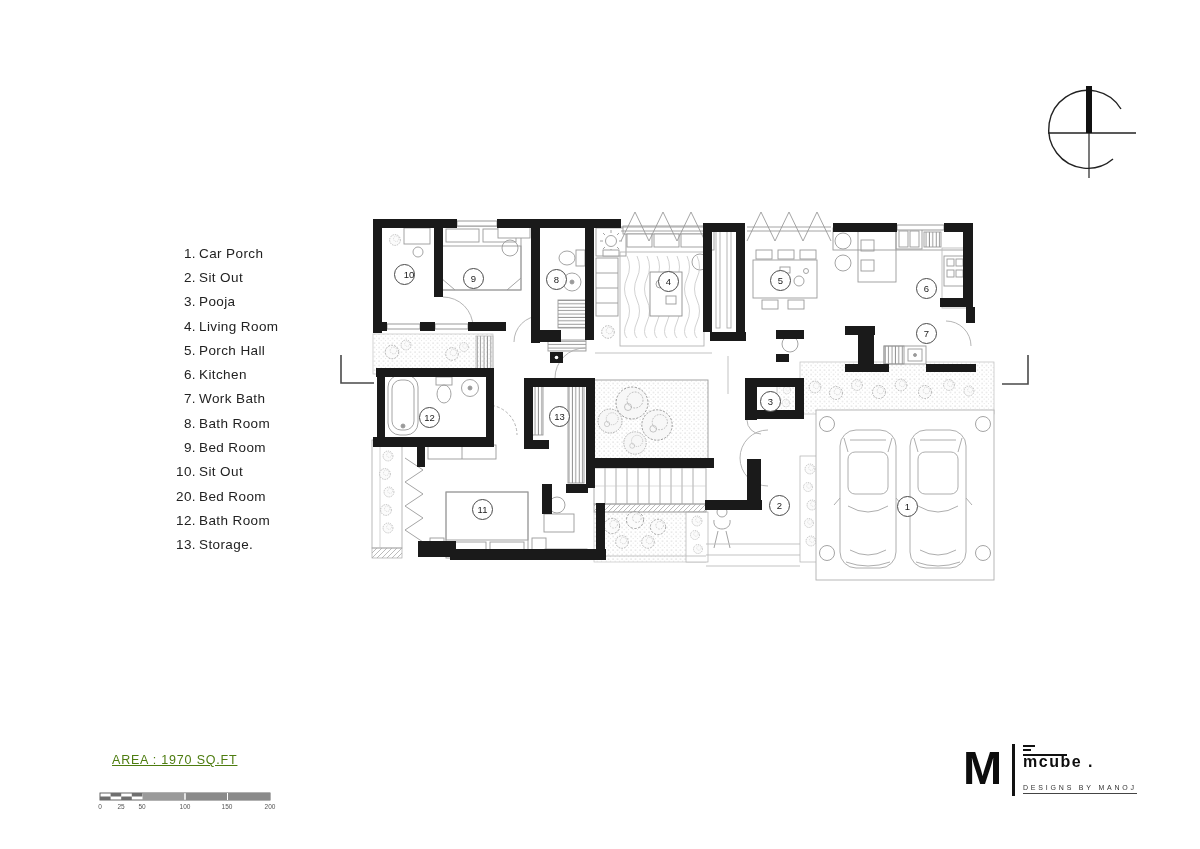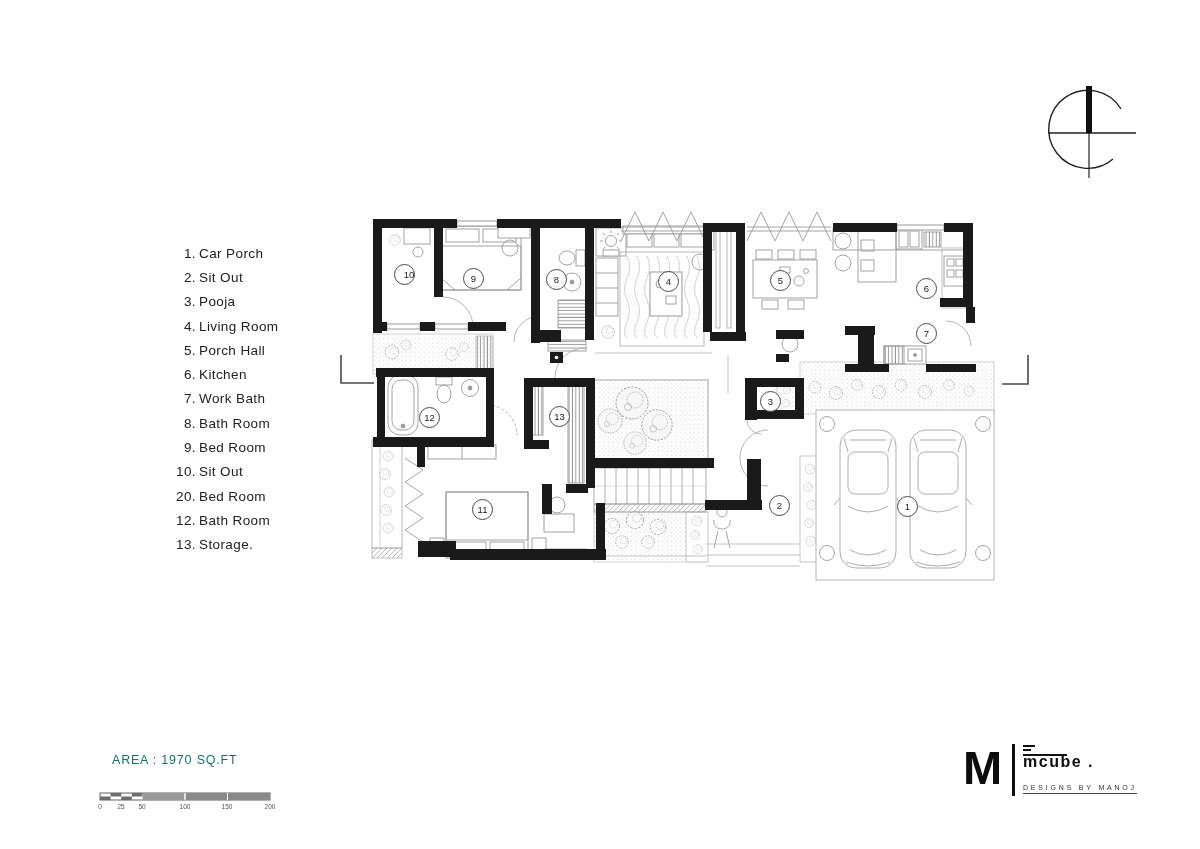--- a/index.html
+++ b/index.html
@@ -14,21 +14,21 @@
   .lname{padding-left:3px;}
 
   
   .room-tag{position:absolute;width:21px;height:21px;border:1.1px solid #4a4a4a;border-radius:50%;
             background:rgba(255,255,255,.92);display:flex;align-items:center;justify-content:center;
             font-size:9.5px;color:#222;box-sizing:border-box;}
 
   
   .title-block{position:absolute;left:108px;top:748px;}
   .tb-title{font-size:23px;letter-spacing:1.5px;color:#1c1c1c;}
-  .tb-area{font-size:12.5px;letter-spacing:0.8px;color:#0f766e;margin:5px 0 0 4px;}
+  .tb-area{font-size:12.5px;letter-spacing:0.8px;color:#4d7c0f;margin:5px 0 0 4px;text-decoration:underline;}
   .scale-label{position:absolute;top:803px;font-size:6.5px;color:#555;transform:translateX(-50%);}
 
   
   .logo{position:absolute;left:963px;top:740px;width:210px;height:62px;}
   .logo-m{position:absolute;left:0;top:0;font-size:47px;font-weight:bold;color:#0d0d0d;line-height:56px;}
   .logo-bar{position:absolute;left:49px;top:4px;width:2.5px;height:52px;background:#111;}
   .logo-line{position:absolute;background:#111;}
   .logo-brand{position:absolute;left:60px;top:13px;font-size:16px;font-weight:bold;letter-spacing:1.5px;color:#0d0d0d;}
   .logo-tag{position:absolute;left:60px;top:44px;font-size:7px;letter-spacing:2.8px;color:#333;
             border-bottom:1px solid #444;padding-bottom:2px;}

